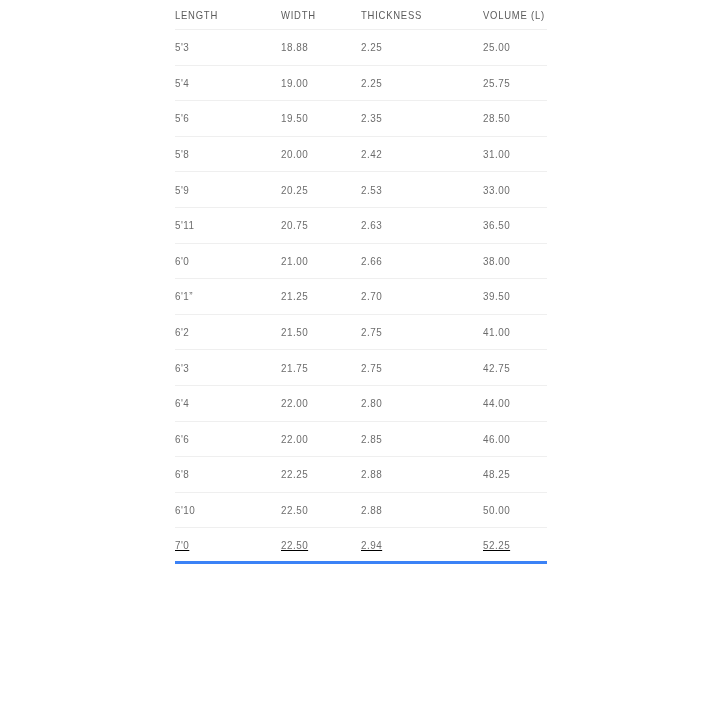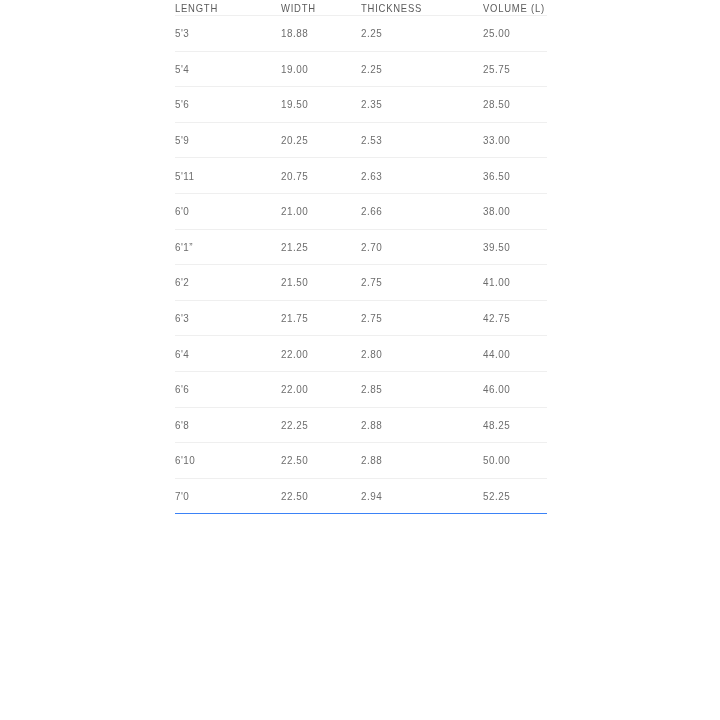--- a/index.html
+++ b/index.html
@@ -20,25 +20,26 @@
     width: 372px;
   }
   .row {
     display: flex;
     align-items: center;
     height: 35.6px;
     border-bottom: 1px solid #efefef;
     box-sizing: border-box;
   }
   .row.header {
-    height: 16px;
+    height: 30px;
     border-bottom: 1px solid #efefef;
   }
   .row.last {
-    border-bottom: 1px solid #3b82f6;
+    border-bottom: 3px solid #3b82f6;
+    text-decoration: underline;
   }
   .cell {
     font-size: 11.5px;
     letter-spacing: 0.55px;
     color: #6d6d6d;
     text-transform: uppercase;
     font-stretch: condensed;
     transform: scaleX(0.86);
     transform-origin: left center;
     white-space: nowrap;
@@ -75,20 +76,26 @@
       <div class="cell c-length">5'4</div>
       <div class="cell c-width">19.00</div>
       <div class="cell c-thick">2.25</div>
       <div class="cell c-vol">25.75</div>
     </div>
     <div class="row">
       <div class="cell c-length">5'6</div>
       <div class="cell c-width">19.50</div>
       <div class="cell c-thick">2.35</div>
       <div class="cell c-vol">28.50</div>
+    </div>
+    <div class="row">
+      <div class="cell c-length">5'8</div>
+      <div class="cell c-width">20.00</div>
+      <div class="cell c-thick">2.42</div>
+      <div class="cell c-vol">31.00</div>
     </div>
     <div class="row">
       <div class="cell c-length">5'9</div>
       <div class="cell c-width">20.25</div>
       <div class="cell c-thick">2.53</div>
       <div class="cell c-vol">33.00</div>
     </div>
     <div class="row">
       <div class="cell c-length">5'11</div>
       <div class="cell c-width">20.75</div>

